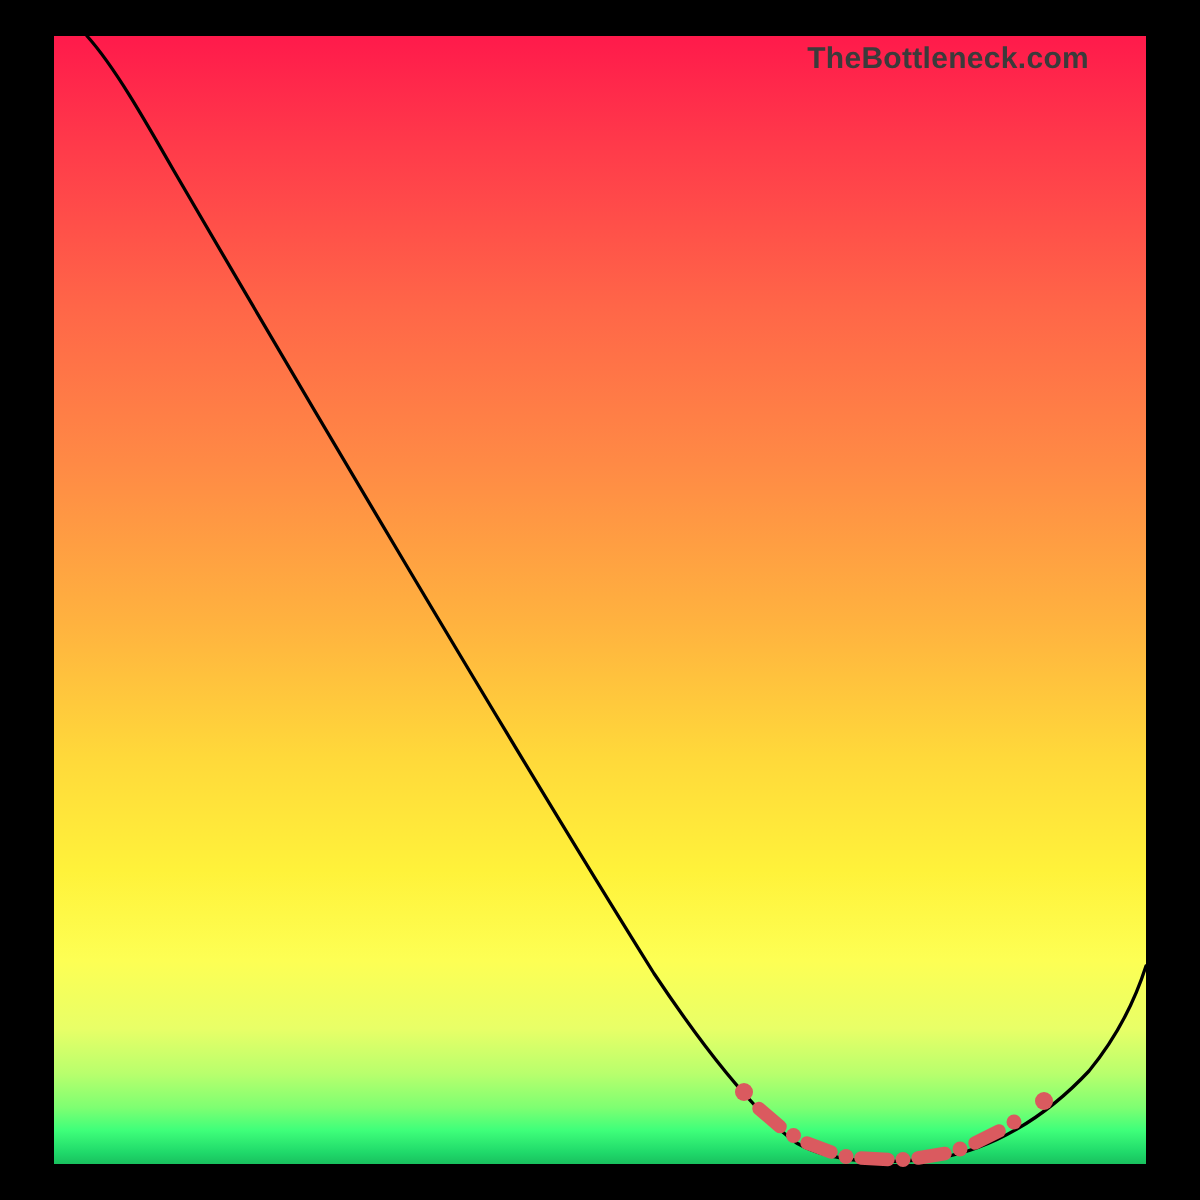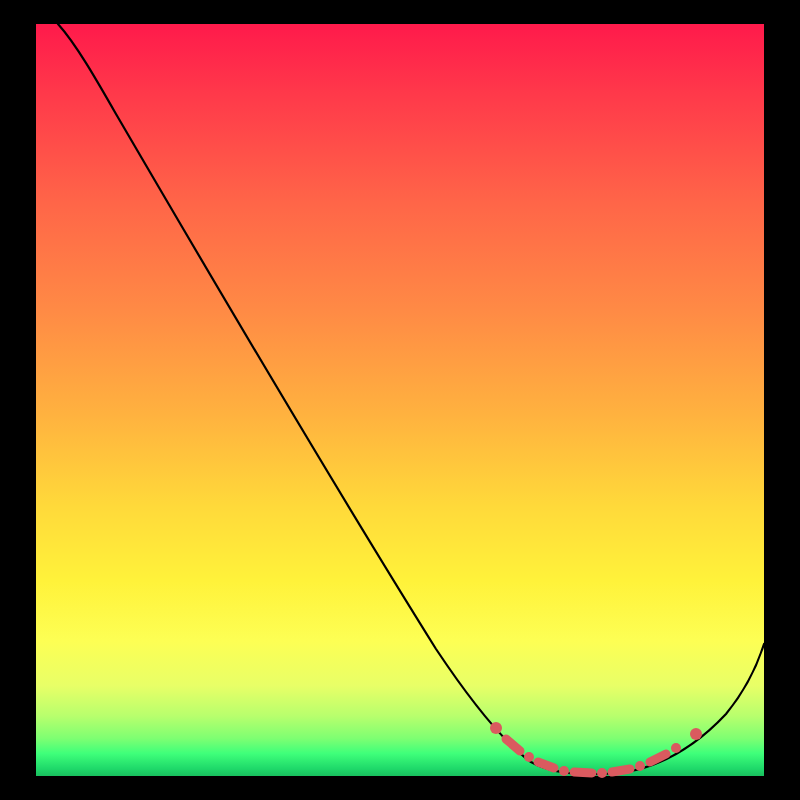--- a/index.html
+++ b/index.html
@@ -76,20 +76,21 @@
     stroke-width: 9;
     stroke-linecap: round;
   }
 </style>
 </head>
 <body>
 
 <div class="frame">
   <div class="plot">
 
+    <div class="attribution">TheBottleneck.com</div>
 
     <svg class="curve" viewBox="0 0 728 752" preserveAspectRatio="none">
 
       <path class="main-line" d="M 22 0
                C 40 20, 60 55, 80 90
                C 150 210, 300 465, 400 625
                C 440 685, 470 720, 495 738
                C 520 752, 555 752, 590 748
                C 625 742, 660 722, 690 690
                C 708 668, 720 645, 728 620"></path>

